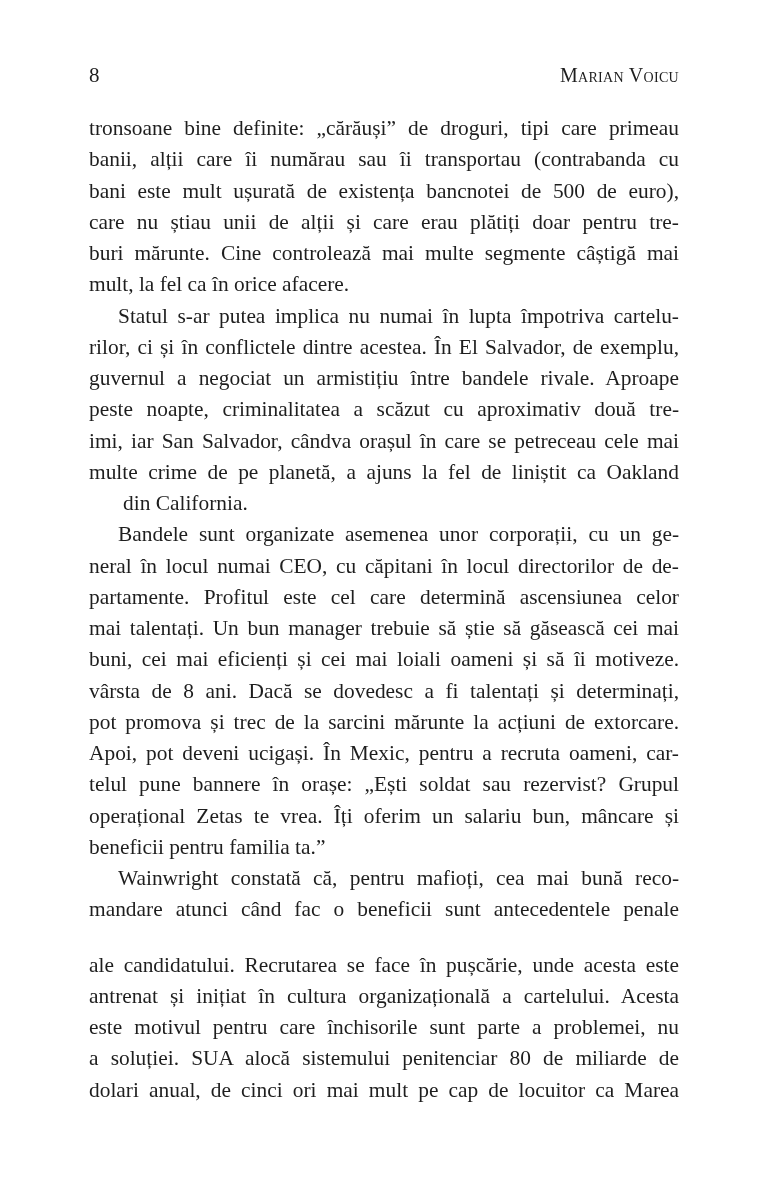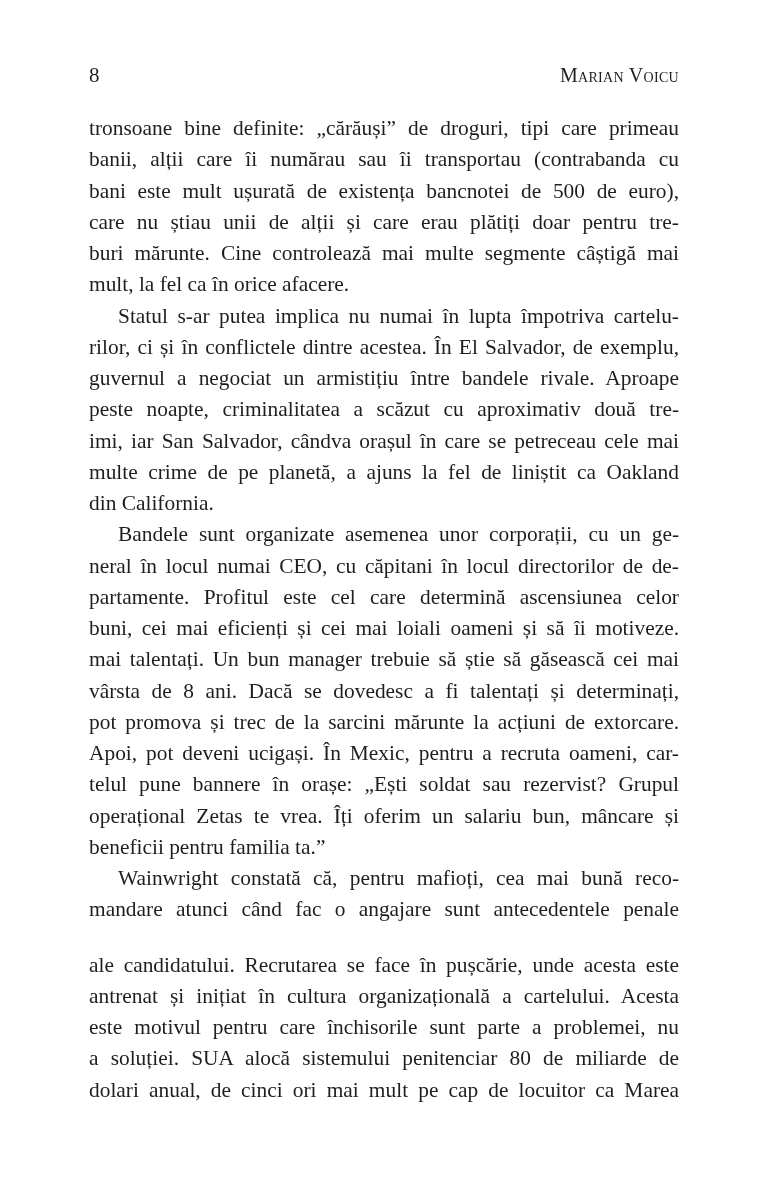--- a/index.html
+++ b/index.html
@@ -86,39 +86,39 @@
     <span class="line last" style="white-space: nowrap;">mult, la fel ca în orice afacere.</span>
   </div>
 
   <div class="paragraph">
     <span class="line indent" style="white-space: normal;">Statul s-ar putea implica nu numai în lupta împotriva cartelu-</span>
     <span class="line" style="white-space: normal;">rilor, ci și în conflictele dintre acestea. În El Salvador, de exemplu,</span>
     <span class="line" style="white-space: normal;">guvernul a negociat un armistițiu între bandele rivale. Aproape</span>
     <span class="line" style="white-space: normal;">peste noapte, criminalitatea a scăzut cu aproximativ două tre-</span>
     <span class="line" style="white-space: normal;">imi, iar San Salvador, cândva orașul în care se petreceau cele mai</span>
     <span class="line" style="white-space: normal;">multe crime de pe planetă, a ajuns la fel de liniștit ca Oakland</span>
-    <span class="line last" style="white-space: nowrap;">din California.</span>
+    <span class="line last" style="white-space: nowrap; margin-left: 34px;">din California.</span>
   </div>
 
   <div class="paragraph">
     <span class="line indent" style="white-space: normal;">Bandele sunt organizate asemenea unor corporații, cu un ge-</span>
     <span class="line" style="white-space: normal;">neral în locul numai CEO, cu căpitani în locul directorilor de de-</span>
     <span class="line" style="white-space: normal;">partamente. Profitul este cel care determină ascensiunea celor</span>
+    <span class="line" style="white-space: normal;">mai talentați. Un bun manager trebuie să știe să găsească cei mai</span>
     <span class="line" style="white-space: normal;">buni, cei mai eficienți și cei mai loiali oameni și să îi motiveze.</span>
-    <span class="line" style="white-space: normal;">mai talentați. Un bun manager trebuie să știe să găsească cei mai</span>
     <span class="line" style="white-space: normal;">vârsta de 8 ani. Dacă se dovedesc a fi talentați și determinați,</span>
     <span class="line" style="white-space: normal;">pot promova și trec de la sarcini mărunte la acțiuni de extorcare.</span>
     <span class="line" style="white-space: normal;">Apoi, pot deveni ucigași. În Mexic, pentru a recruta oameni, car-</span>
     <span class="line" style="white-space: normal;">telul pune bannere în orașe: „Ești soldat sau rezervist? Grupul</span>
     <span class="line" style="white-space: normal;">operațional Zetas te vrea. Îți oferim un salariu bun, mâncare și</span>
     <span class="line last" style="white-space: nowrap;">beneficii pentru familia ta.”</span>
   </div>
 
   <div class="paragraph">
     <span class="line indent" style="white-space: normal;">Wainwright constată că, pentru mafioți, cea mai bună reco-</span>
-    <span class="line" style="white-space: normal;">mandare atunci când fac o angajare sunt antecedentele penale</span>
+    <span class="line" style="white-space: normal;">mandare atunci când fac o beneficii sunt antecedentele penale</span>
     <span class="line" style="white-space: normal; margin-top: 24px;">ale candidatului. Recrutarea se face în pușcărie, unde acesta este</span>
     <span class="line" style="white-space: normal;">antrenat și inițiat în cultura organizațională a cartelului. Acesta</span>
     <span class="line" style="white-space: normal;">este motivul pentru care închisorile sunt parte a problemei, nu</span>
     <span class="line" style="white-space: normal;">a soluției. SUA alocă sistemului penitenciar 80 de miliarde de</span>
     <span class="line" style="white-space: normal;">dolari anual, de cinci ori mai mult pe cap de locuitor ca Marea</span>
   </div>
 </div>
 
 </body></html>

